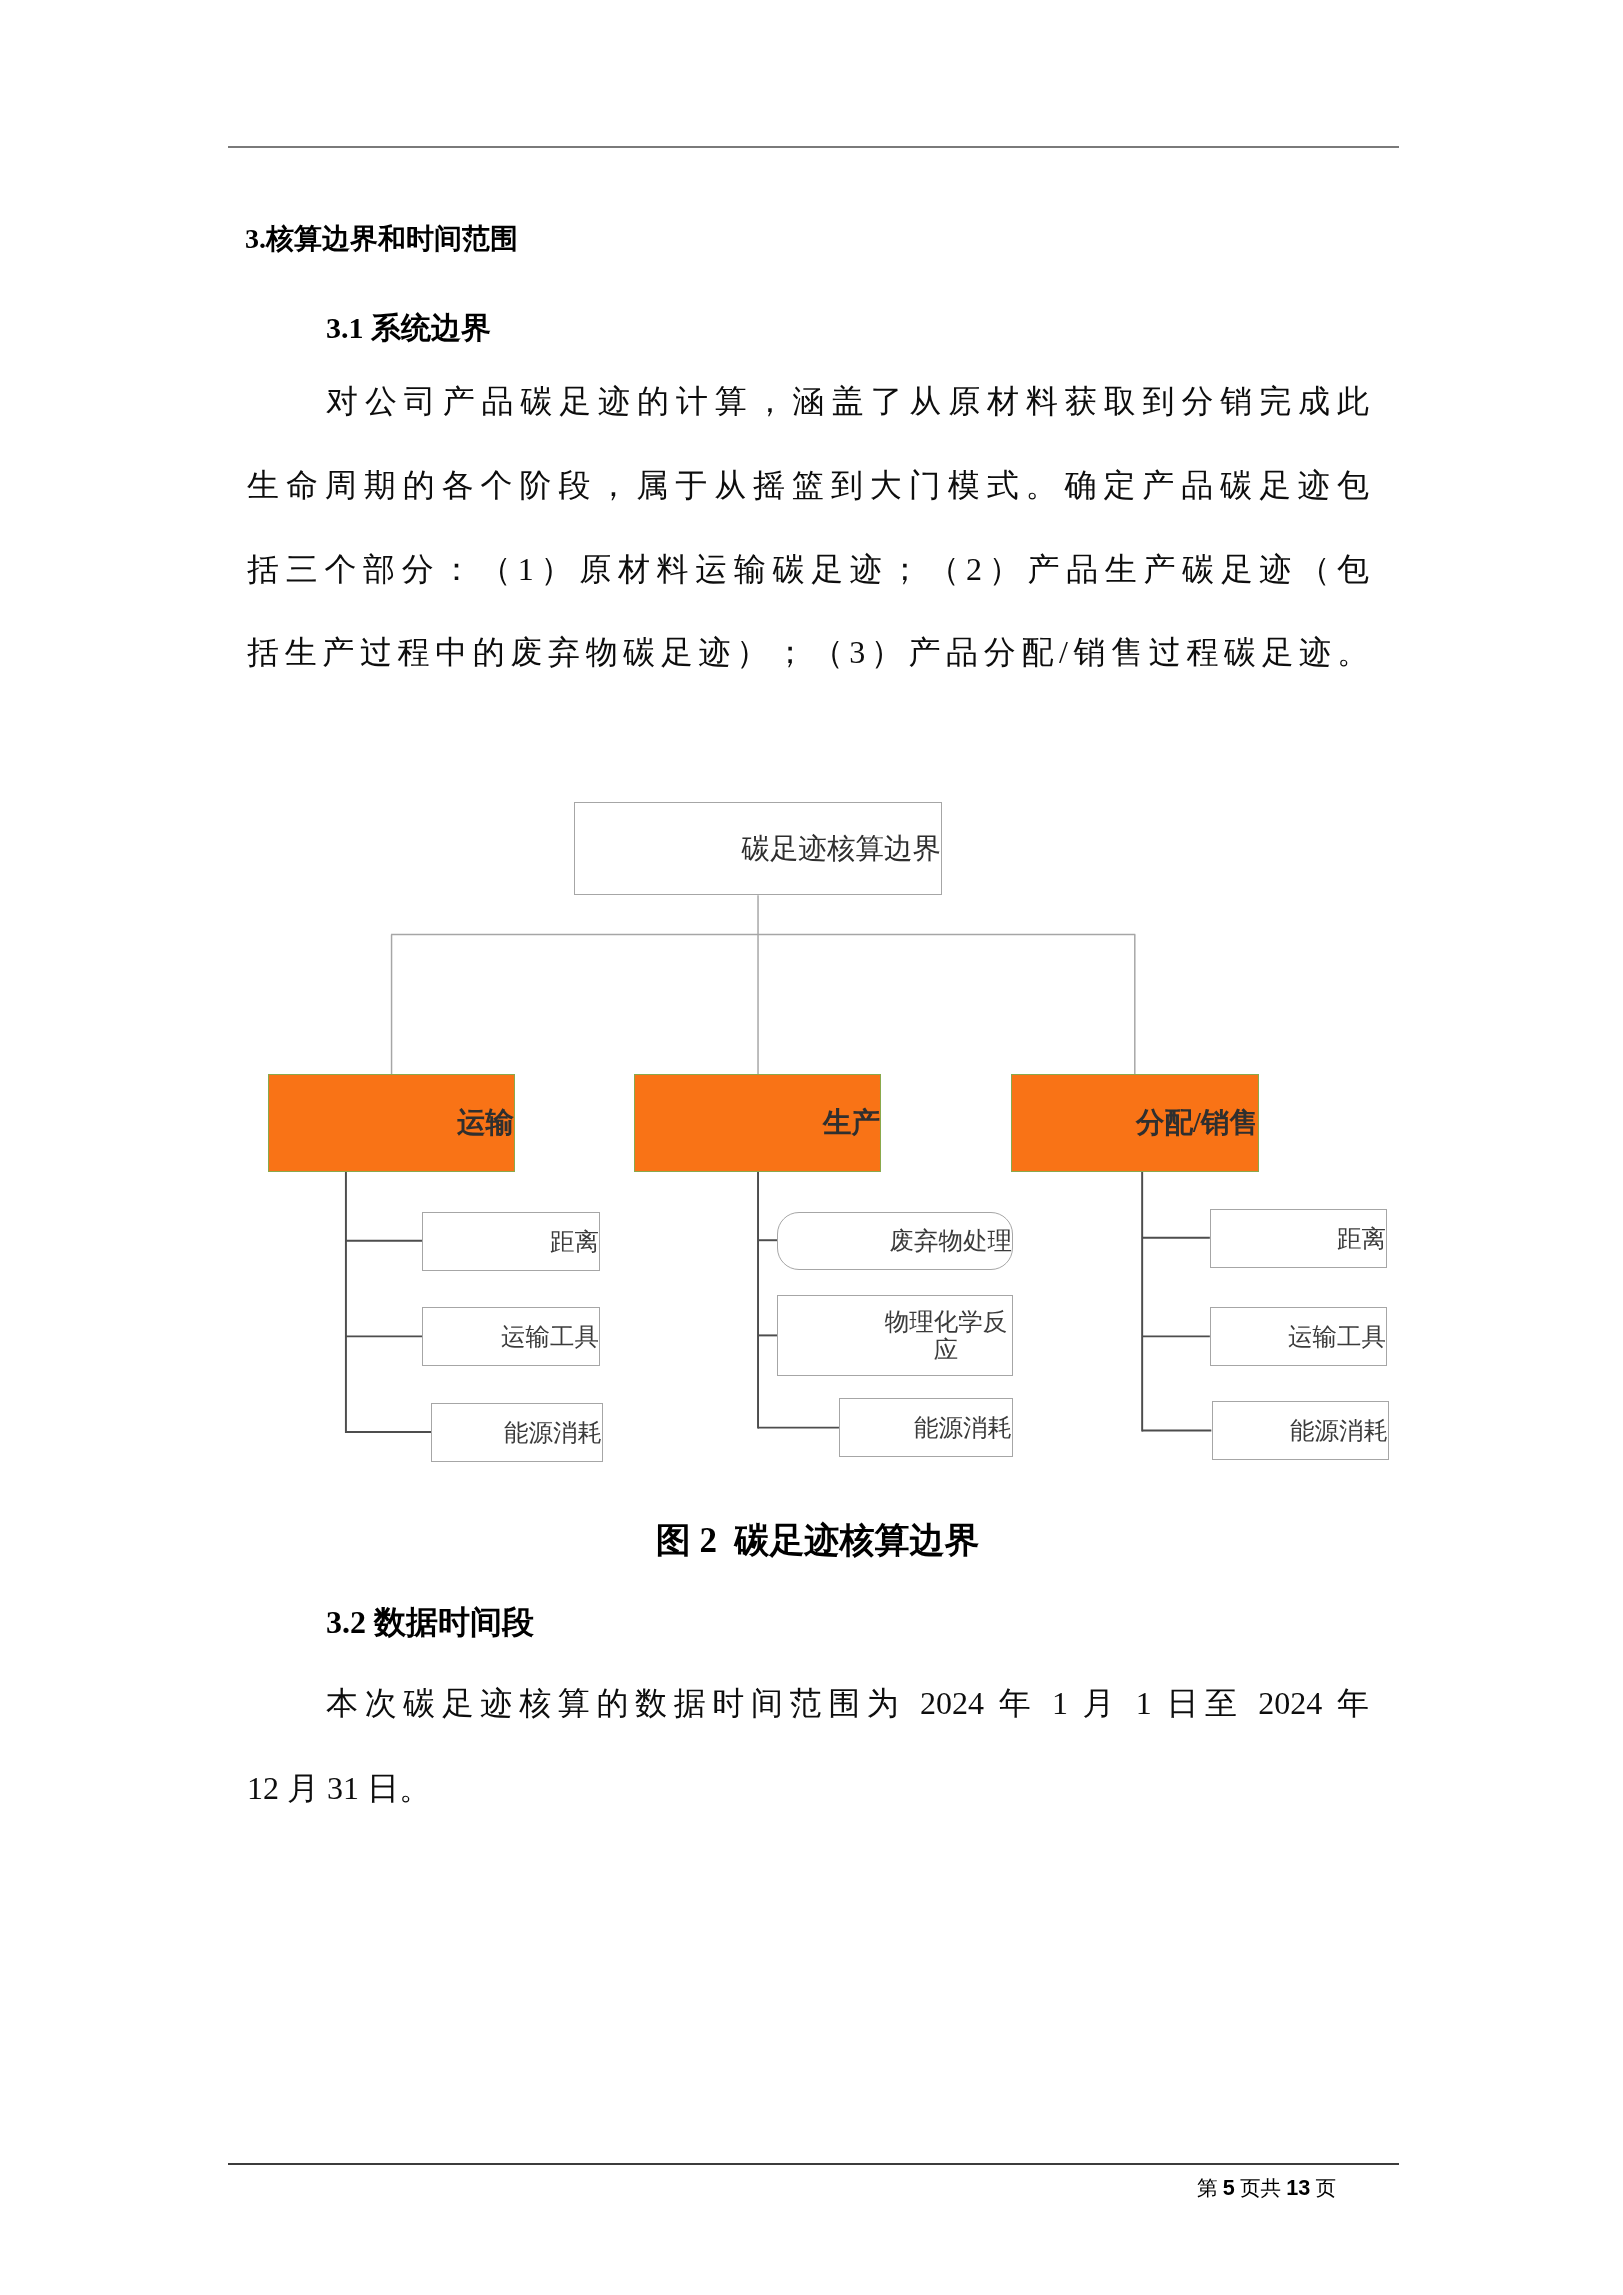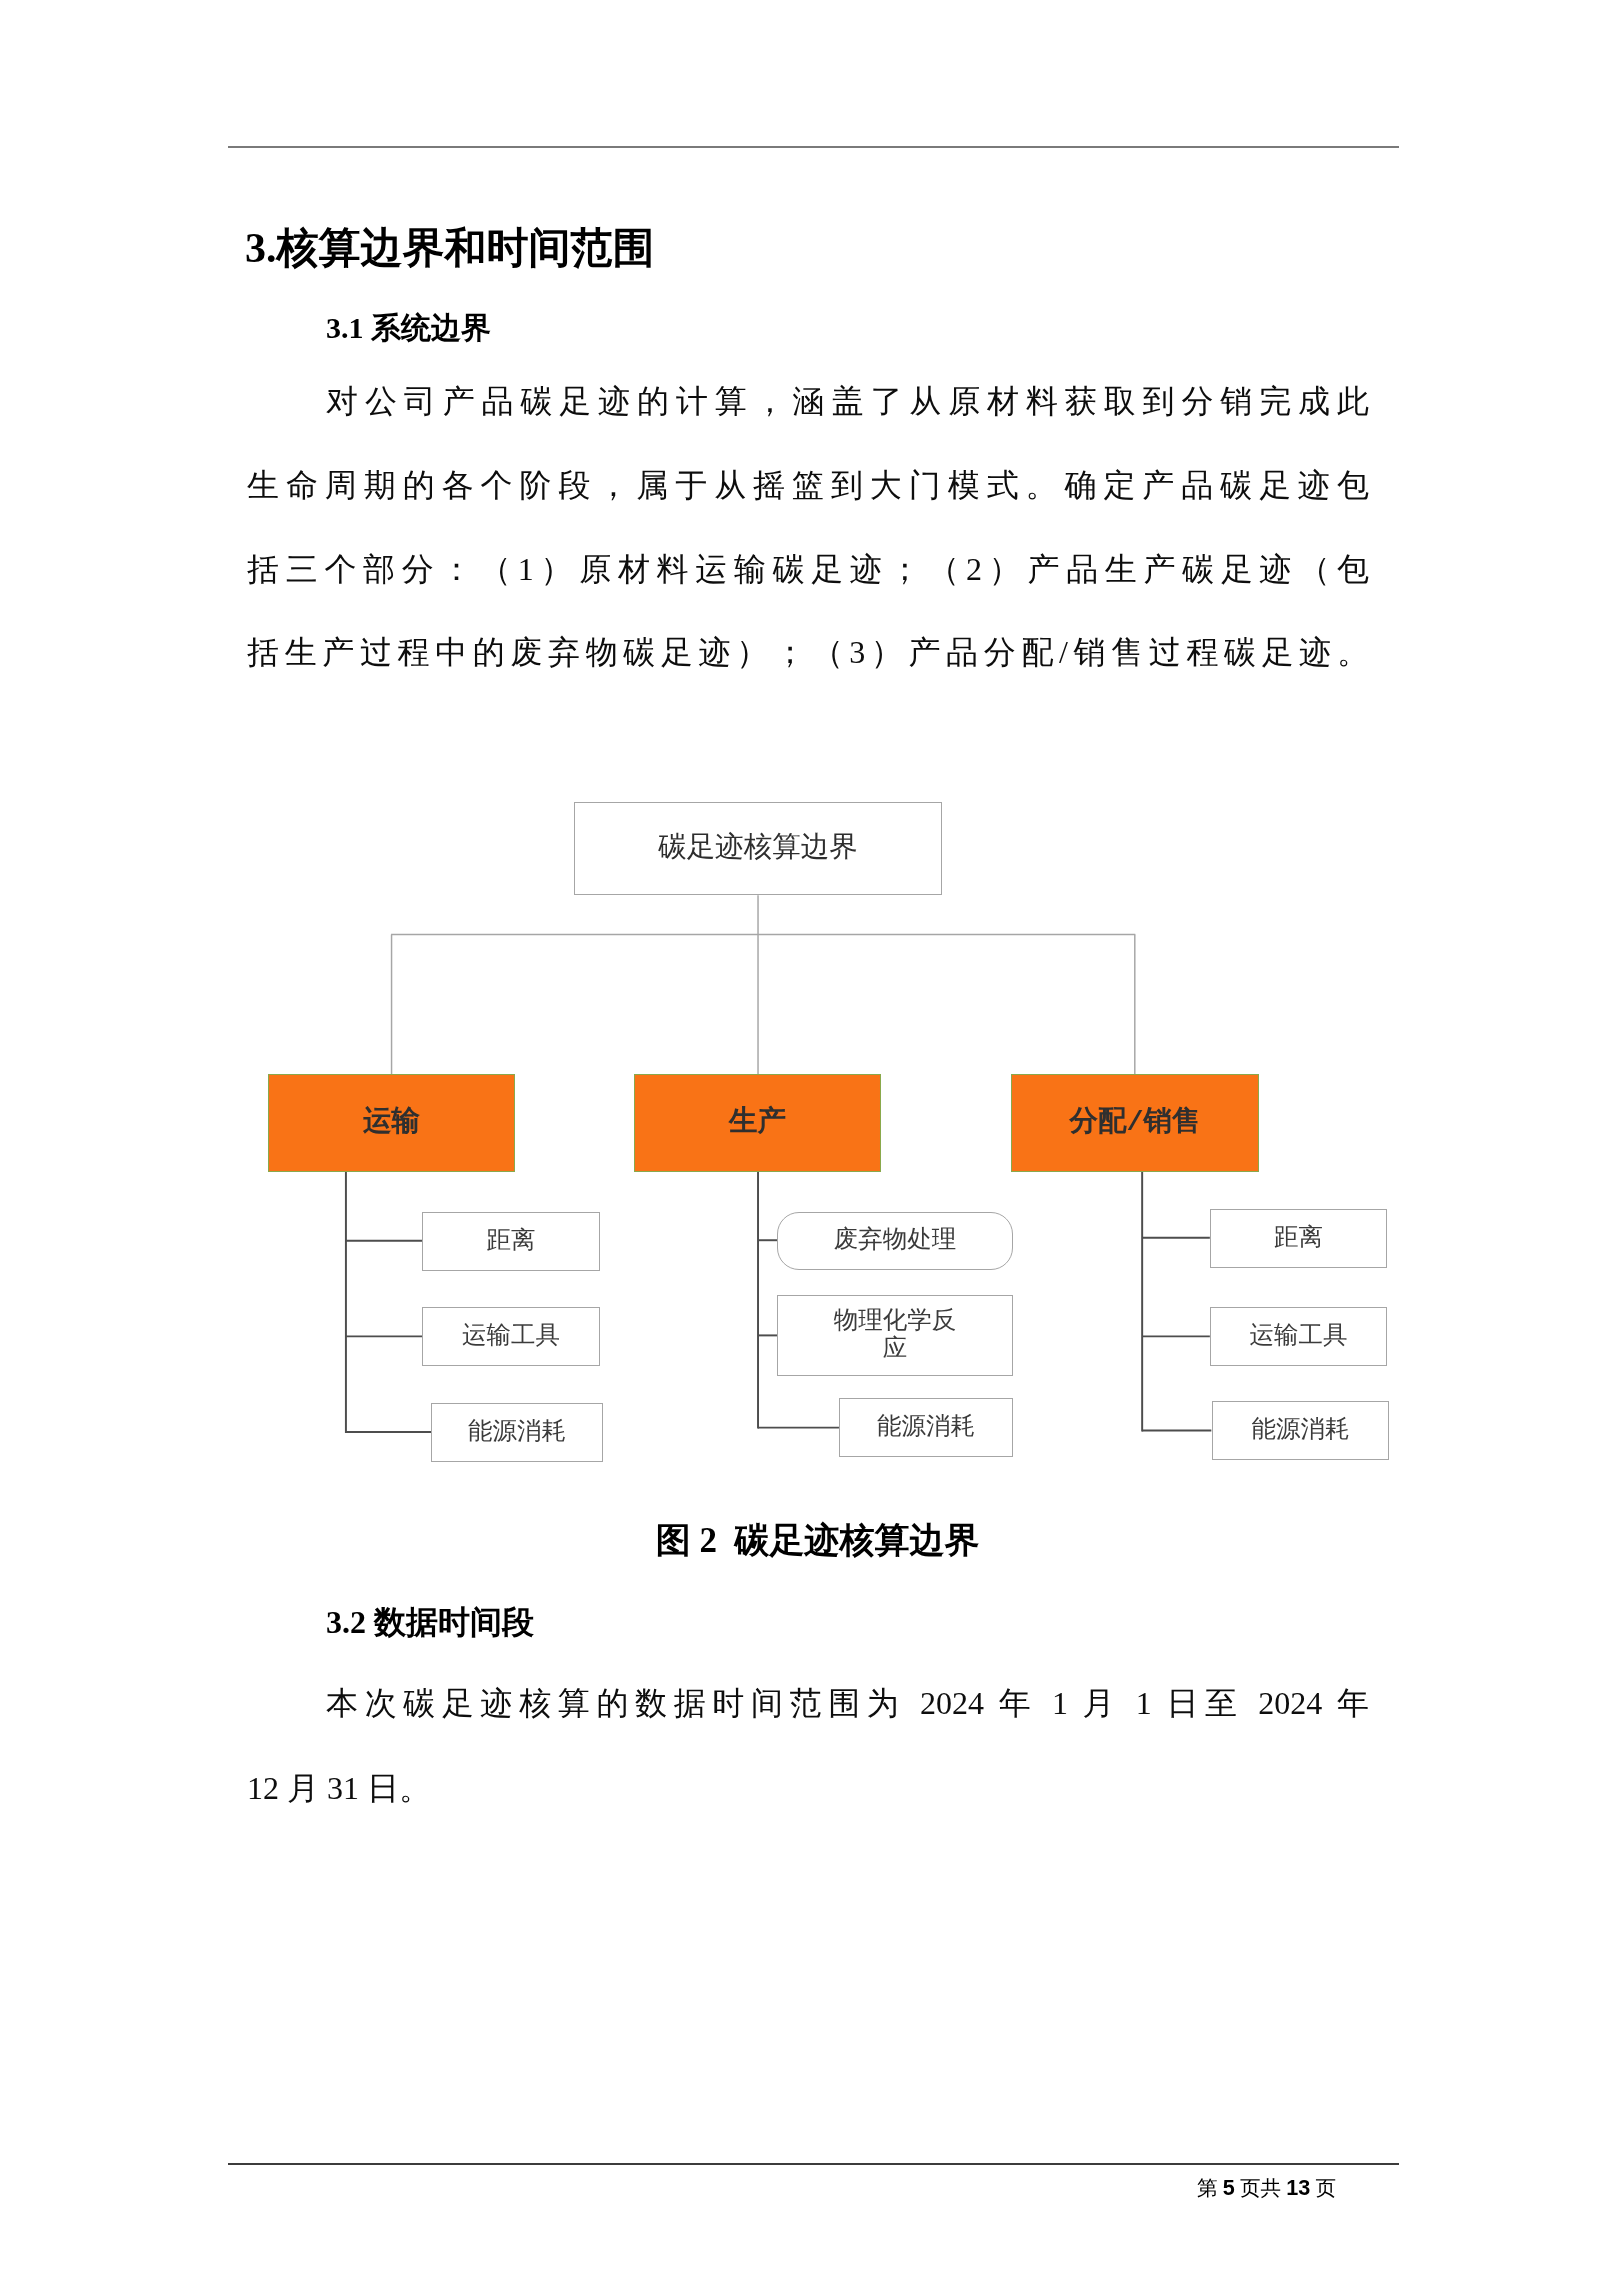--- a/index.html
+++ b/index.html
@@ -12,37 +12,36 @@
     position:relative;
     width:1623px; height:2295px;
     background:#ffffff;
     overflow:hidden;
   }
   .rule { position:absolute; left:228px; width:1171px; }
   #top-rule    { top:146px;  height:1.5px; background:#7a7a7a; }
   #footer-rule { top:2163px; height:1.5px; background:#3c3c3c; }
 
   .heading { position:absolute; font-weight:bold; color:#000000; white-space:nowrap; }
-  #h-sec { left:245px; top:220px;  font-size:42px; }
+  #h-sec { left:245px; top:220px;  font-size:28px; }
   #h-31  { left:326px; top:308px;  font-size:30px; }
   #h-32  { left:326px; top:1601px; font-size:32px;text-align:center; }
 
   .pline {
     position:absolute; left:247px; width:1122px;
     font-size:32px; line-height:38px; color:#0d0d0d;
   }
   .just   { text-align:justify; text-align-last:justify; text-justify:inter-character; }
   .indent { padding-left:79px; }
   #p1l1{top:382px}  #p1l2{top:466px}  #p1l3{top:550px} #p1l4{top:633px}
   #p2l1{top:1684px} #p2l2{top:1769px}
 
   .box {
-    position:absolute; display:flex; align-items:center; justify-content:center;
+    position:absolute; display:flex; align-items:center; justify-content:flex-end;
     text-align:center;
-    font-family:Liberation Mono, monospace;
   }
   .white-box { background:#ffffff; border:1.5px solid #a6a6a6; font-size:24.5px; color:#3b3b3b; }
   #root-box  { left:574px; top:802px; width:368px; height:93px; font-size:28.5px; color:#2e2e2e; }
 
   .green-box {
     background:#f97316; border:1.5px solid #8aa94c;
     font-size:28.5px; font-weight:bold; color:#2f2f2f;
   }
   #g1{left:268px;  top:1074px; width:247px; height:98px;}
   #g2{left:634px; top:1074px; width:247px; height:98px;}

